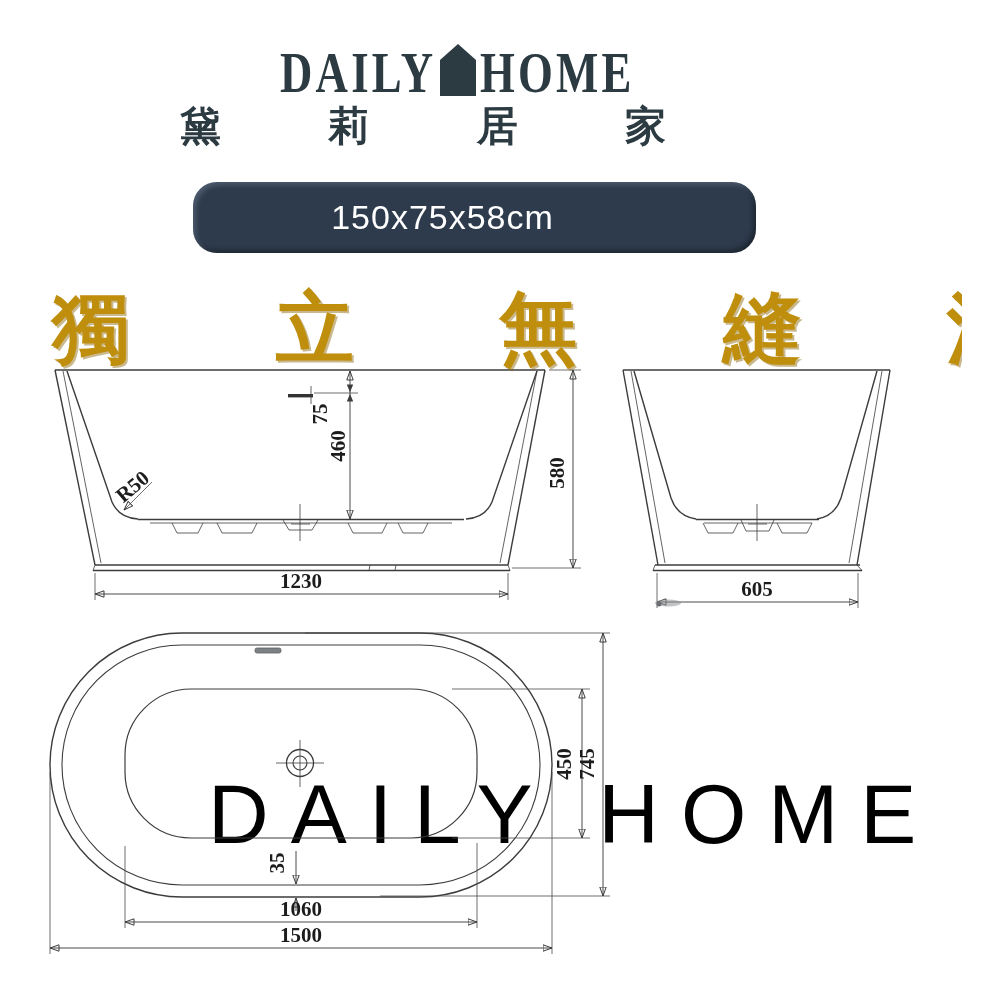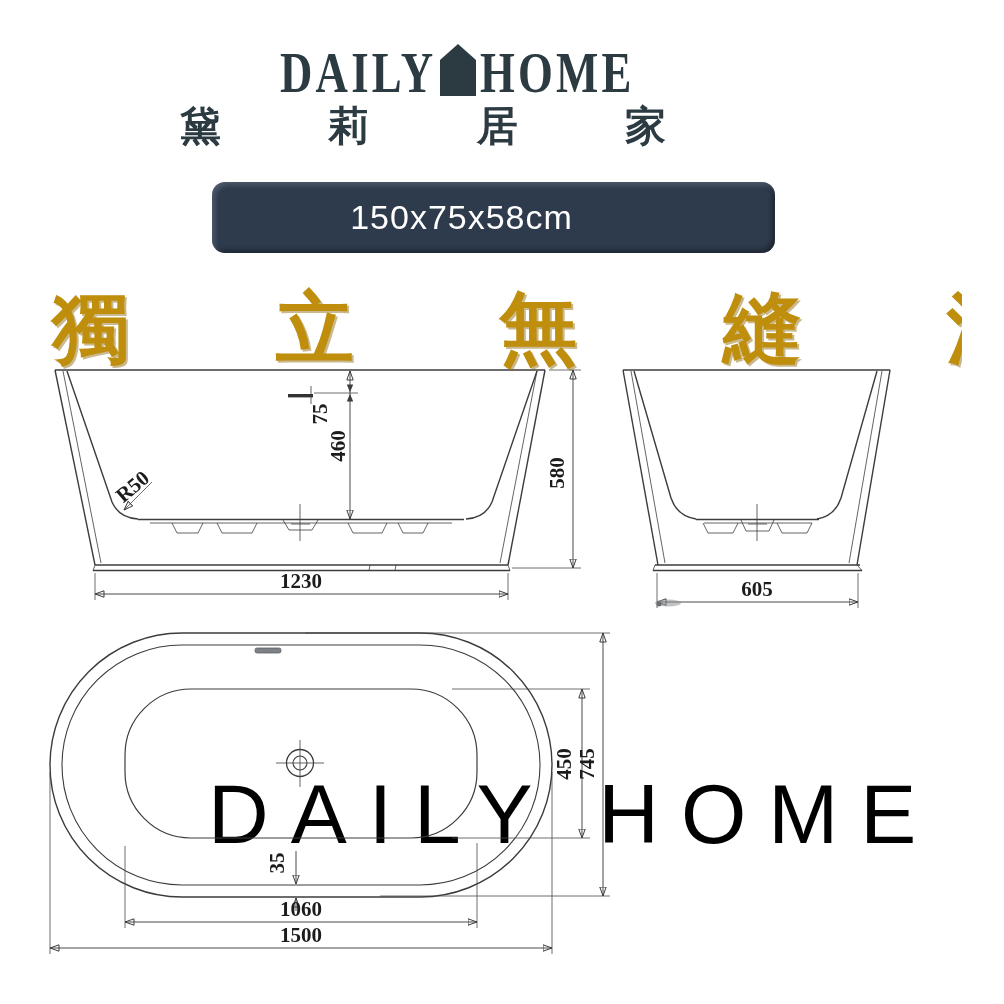--- a/index.html
+++ b/index.html
@@ -10,24 +10,24 @@
             justify-content:center;transform:translateX(-45px);color:#2c3a42;}
   .logo-word{font-family:"Liberation Serif",serif;font-weight:700;font-size:56px;letter-spacing:4px;
              display:inline-block;line-height:1;}
   .logo-daily{transform:scaleX(.8);transform-origin:100% 50%;}
   .logo-home{transform:scaleX(.8);transform-origin:0 50%;}
   .logo-house{margin:0 4px 6px 4px;}
   .logo-cn{position:absolute;top:106px;left:0;width:1004px;text-align:center;
            transform:translateX(-55px);font-size:41px;font-weight:600;color:#2c3a42;
            letter-spacing:48px;line-height:1;}
   
-  .badge{position:absolute;left:193px;top:182px;width:563px;height:71px;border-radius:13px;
+  .badge{position:absolute;left:193px;top:182px;width:563px;height:71px;border-radius:24px;
          background:#2e3b4d;display:flex;align-items:center;justify-content:center;
          padding-right:0;box-sizing:border-box;
-         box-shadow:inset 3px 3px 5px rgba(150,165,185,.30), inset -3px -3px 5px rgba(0,0,0,.35);margin-left:19px;}
+         box-shadow:inset 3px 3px 5px rgba(150,165,185,.30), inset -3px -3px 5px rgba(0,0,0,.35);}
   .badge span{color:#ffffff;font-size:34px;letter-spacing:1px;transform:translateX(-32px);}
   
   .headline{position:absolute;left:52px;top:289px;z-index:3;font-size:78px;font-weight:900;
             color:#bf8e0c;letter-spacing:62px;line-height:1;white-space:nowrap;
             text-shadow:2px 2px 0 rgba(138,99,7,.45);}
   
   .watermark{position:absolute;left:208px;top:772px;z-index:1;font-size:84px;font-weight:400;
              color:#000000;letter-spacing:22px;line-height:1;white-space:nowrap;}
   
   svg.drawing{position:absolute;left:0;top:0;z-index:2;}

